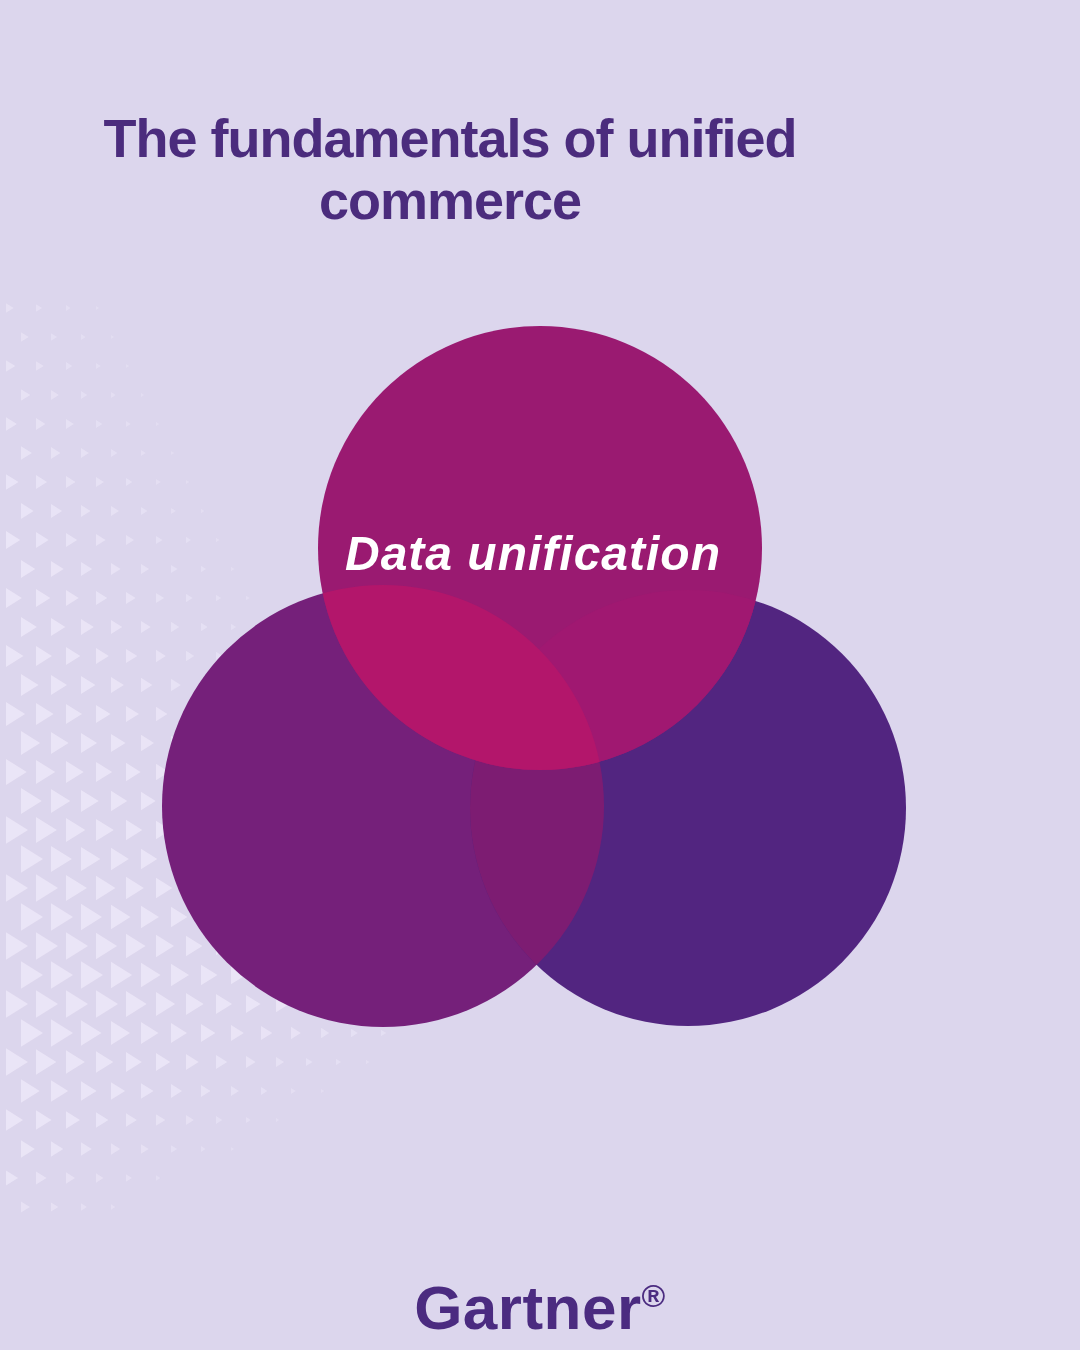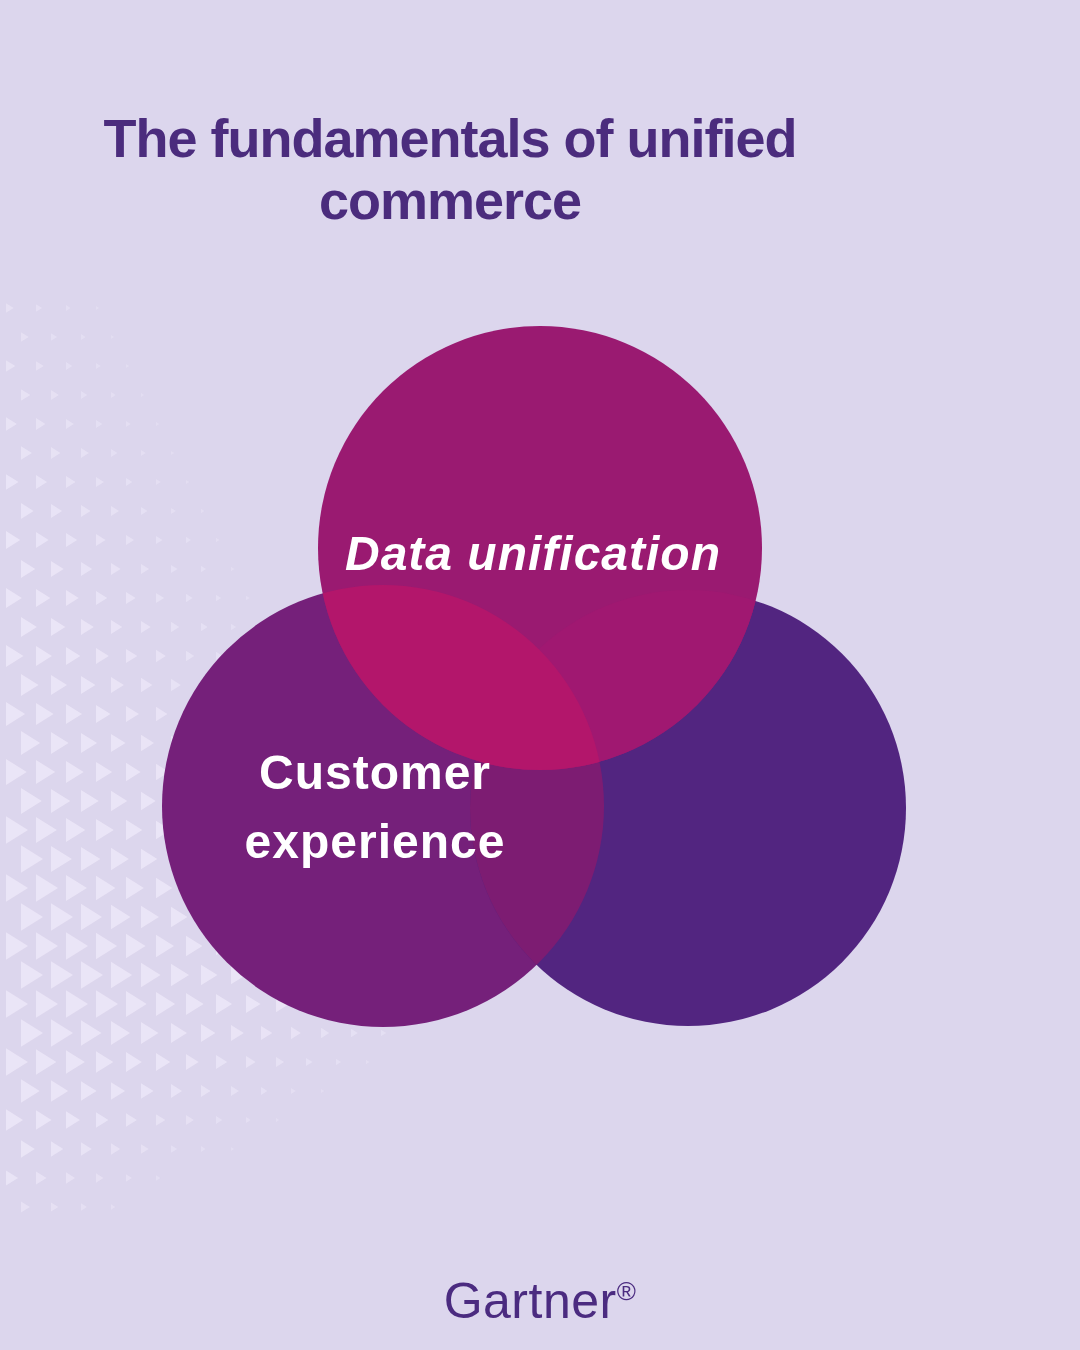--- a/index.html
+++ b/index.html
@@ -38,22 +38,22 @@
     white-space:nowrap;
   }
   .label-top{left:533px;top:553px;font-style:italic;}
   .label-left{left:375px;top:807px;}
   .label-right{left:740px;top:807px;}
   .brand{
     position:absolute;
     left:0;top:1272px;width:1080px;
     text-align:center;
     color:var(--brand-color);
-    font-size:50px;
-    font-weight:400;
+    font-size:62px;
+    font-weight:700;
     letter-spacing:0.5px;
   }
   .brand sup{
     font-size:0.52em;
     vertical-align:super;
     line-height:0;
   }
 </style>
 </head>
 <body>
@@ -393,24 +393,20 @@
       <circle cx="540" cy="548" r="222" fill="#B3166B"></circle>
     </g>
   </svg>
 
   <h1 class="page-title">The fundamentals of unified commerce</h1>
 
   <div class="venn-label label-top">
     <span>Data unification</span>
   </div>
 
-  <div class="venn-label label-left">
-    <div>Customer</div>
-    <div>experience</div>
-  </div>
 
   <div class="venn-label label-right">
   </div>
 
   <div class="brand">
     <span>Gartner</span><sup>®</sup>
   </div>
 
 </div>
 

